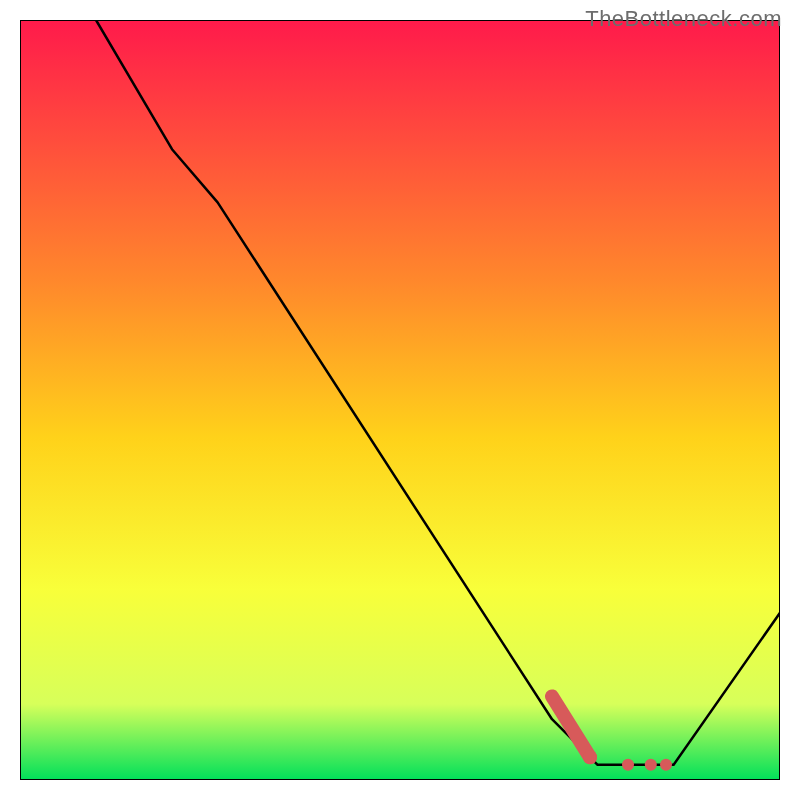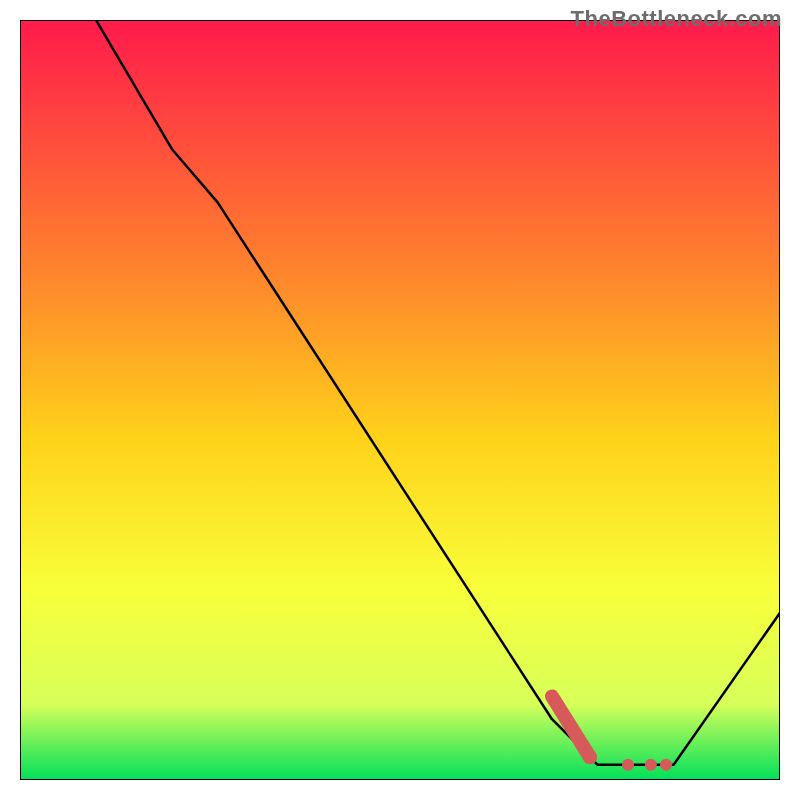--- a/index.html
+++ b/index.html
@@ -16,21 +16,21 @@
     width: 800px;
     height: 800px;
     box-sizing: border-box;
     padding: 20px;
   }
   .watermark {
     position: absolute;
     top: 6px;
     right: 18px;
     font-size: 22px;
-    font-weight: 700;
+    font-weight: 400;
     color: #6d6d6d;
     letter-spacing: 0.5px;
   }
   svg {
     display: block;
   }
 </style>
 </head>
 <body>
 <div class="wrap">

